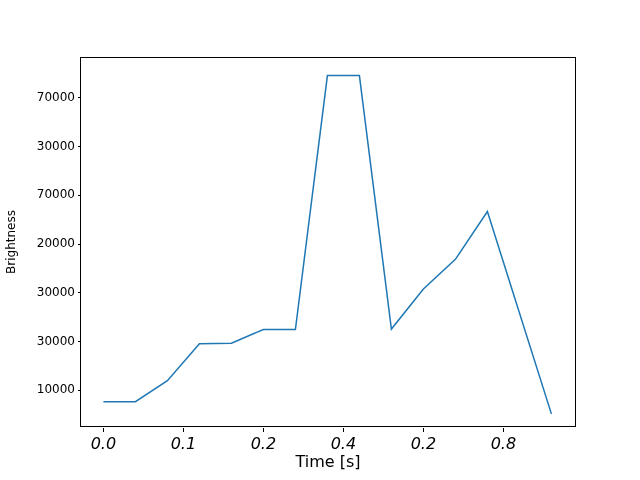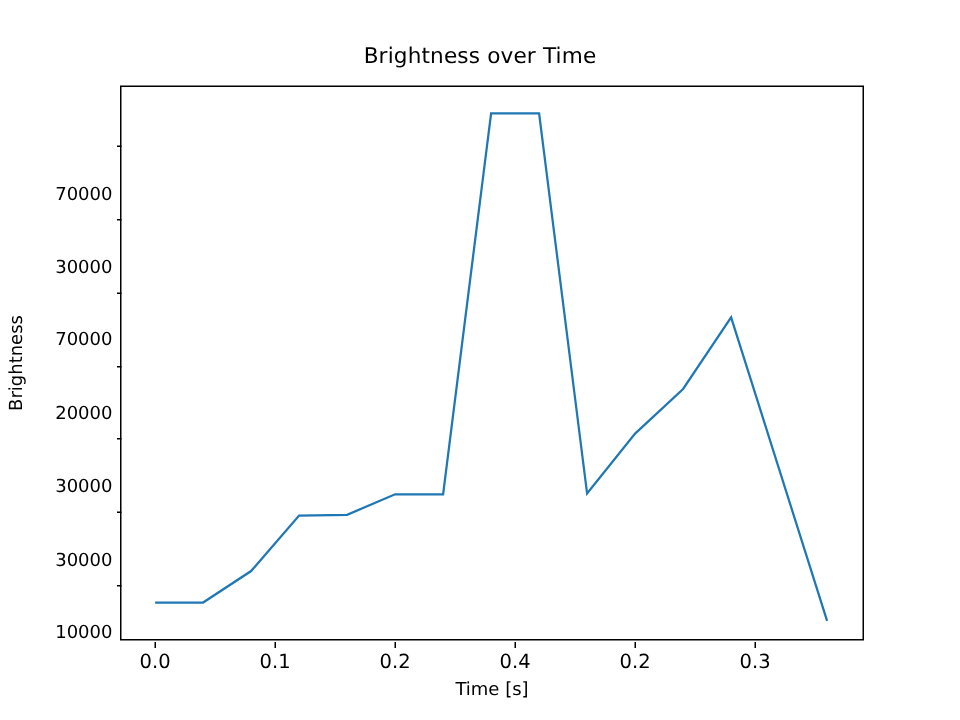--- a/index.html
+++ b/index.html
@@ -60,59 +60,59 @@
     background: #000000;
   }
   .ytick .ticklabel {
     position: absolute;
     right: 6px;
     top: -8px;
     font-size: 12px;
     color: #000000;
     white-space: nowrap;
     text-align: right;
-    margin-top: 32px;
   }
   .xtick {
     position: absolute;
     top: 0;
     width: 0;
   }
   .xtick .tickmark {
     position: absolute;
     top: 0px;
     left: -0.6px;
     width: 1.1px;
     height: 3.5px;
     background: #000000;
   }
   .xtick .ticklabel {
     position: absolute;
     top: 6px;
     left: 0;
     transform: translateX(-50%);
-    font-size: 13px;
+    font-size: 16px;
     color: #000000;
     white-space: nowrap;
+    font-style: italic;
   }
   #ytick-layer, #xtick-layer {
     position: absolute;
     left: 0;
     top: 0;
     width: 100%;
     height: 100%;
     pointer-events: none;
   }
   #xlabel {
     position: absolute;
     left: 80px;
     top: 452px;
     width: 496px;
     text-align: center;
-    font-size: 12px;
+    font-size: 16px;
     color: #000000;
   }
   #ylabel {
     position: absolute;
     left: 0px;
     top: 57px;
     height: 370px;
     width: 22px;
     display: flex;
     align-items: center;
@@ -124,21 +124,20 @@
     white-space: nowrap;
     font-size: 12px;
     color: #000000;
   }
 </style>
 </head>
 <body>
 
 <div id="figure">
 
-  <div id="chart-title">Brightness over Time</div>
 
   <div id="ylabel">
     <span>Brightness</span>
   </div>
 
   <div id="axes">
     <svg id="plot-svg" viewBox="0 0 496 370" preserveAspectRatio="none">
       <polyline id="data-line" fill="none" stroke="#1f77b4" stroke-width="1.5" stroke-linejoin="miter" stroke-linecap="butt" points="22.40,343.68 54.40,343.68 86.40,322.71 118.40,285.67 150.40,285.18 182.40,271.53 214.40,271.53 246.40,17.55 278.40,17.55 310.40,271.04 342.40,231.07 374.40,201.33 406.40,153.56 470.40,355.86"></polyline>
     </svg>
     <div id="ytick-layer">
@@ -187,20 +186,20 @@
         <div class="xtick" style="left: 262.4px; top: 370px;">
           <div class="tickmark"></div>
           <div class="ticklabel">0.4</div>
         </div>
         <div class="xtick" style="left: 342.4px; top: 370px;">
           <div class="tickmark"></div>
           <div class="ticklabel">0.2</div>
         </div>
         <div class="xtick" style="left: 422.4px; top: 370px;">
           <div class="tickmark"></div>
-          <div class="ticklabel">0.3</div>
+          <div class="ticklabel">0.8</div>
         </div>
       </div>
   </div>
 
   <div id="xlabel">Time [s]</div>
 
 </div>
 
 </body></html>

